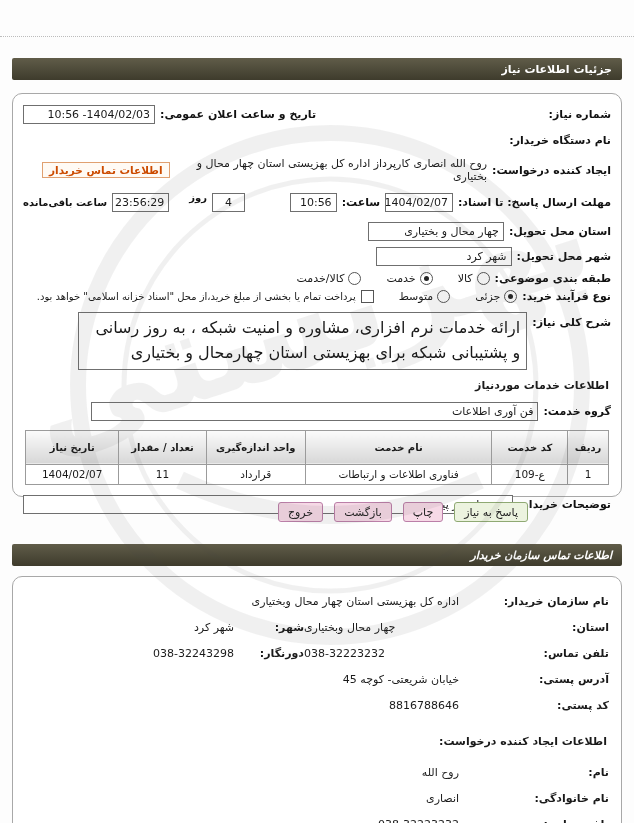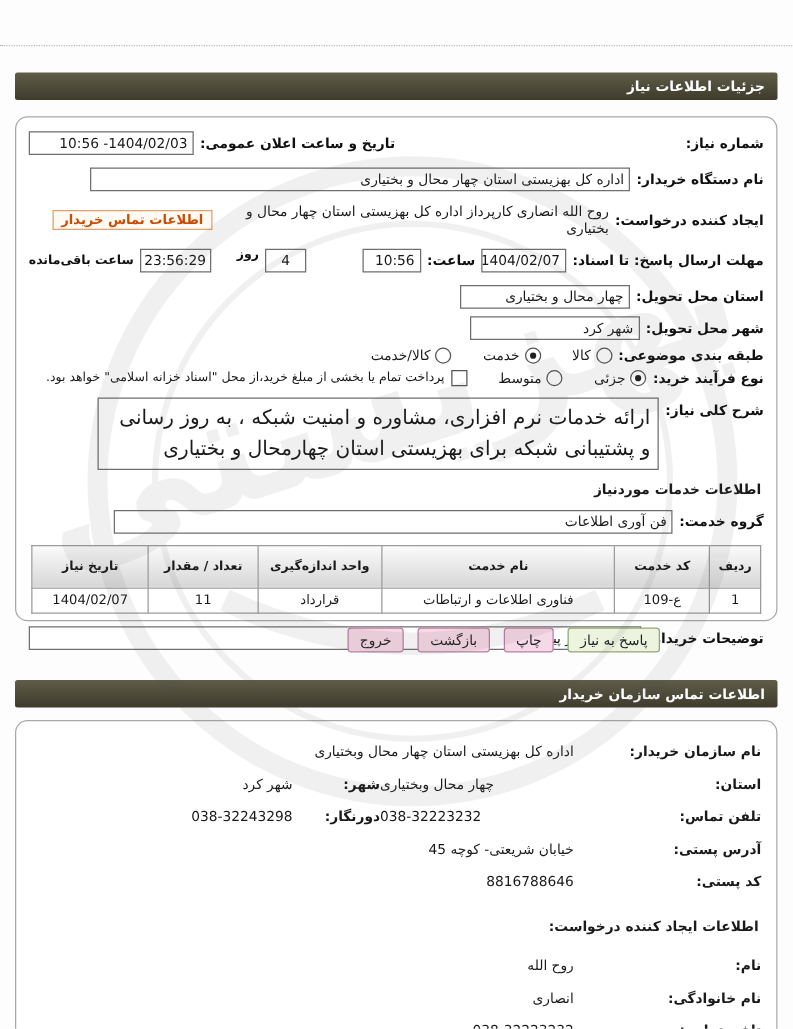--- a/index.html
+++ b/index.html
@@ -14,21 +14,21 @@
   .dotted { position: absolute; top: 36px; left: 0; right: 0; border-top: 1px dotted #bcbcbc; }
 
   .bar {
     position: absolute; left: 12px; right: 12px; height: 22px;
     background: linear-gradient(#605c49, #3e3b2c);
     color: #fff; font-size: 11px; font-weight: bold;
     display: flex; align-items: center; padding: 0 10px;
     border-radius: 2px;
   }
   .bar1 { top: 58px; }
-  .bar2 { top: 544px; }
+  .bar2 { top: 544px; font-style: italic; }
 
   .panel {
     position: absolute; left: 12px; right: 12px;
     background: #fff; border: 1px solid #a8a8a8; border-radius: 10px;
   }
   .panel1 { top: 93px; height: 404px; padding: 11px 10px 0; }
   .panel2 { top: 576px; height: 400px; padding: 16px 12px 0; }
 
   .frow { display: flex; align-items: center; gap: 5px; margin-bottom: 10px; font-size: 11px; }
   .lbl { font-weight: bold; white-space: nowrap; font-size: 11px; color: #111; }
@@ -108,21 +108,20 @@
 
   <div class="frow">
     <span class="lbl">شماره نیاز:</span>
     <span class="spacer"></span>
     <span class="lbl">تاریخ و ساعت اعلان عمومی:</span>
     <span class="ibox" style="width:132px">1404/02/03- 10:56</span>
   </div>
 
   <div class="frow">
     <span class="lbl">نام دستگاه خریدار:</span>
-    <span class="ibox" style="width:432px">اداره کل بهزیستی استان چهار محال و بختیاری</span>
   </div>
 
   <div class="frow">
     <span class="lbl">ایجاد کننده درخواست:</span>
     <span style="flex:1">روح الله انصاری کارپرداز اداره کل بهزیستی استان چهار محال و بختیاری</span>
     <a class="contact-link">اطلاعات تماس خریدار</a>
     <span style="width:14px"></span>
   </div>
 
   <div class="frow">

